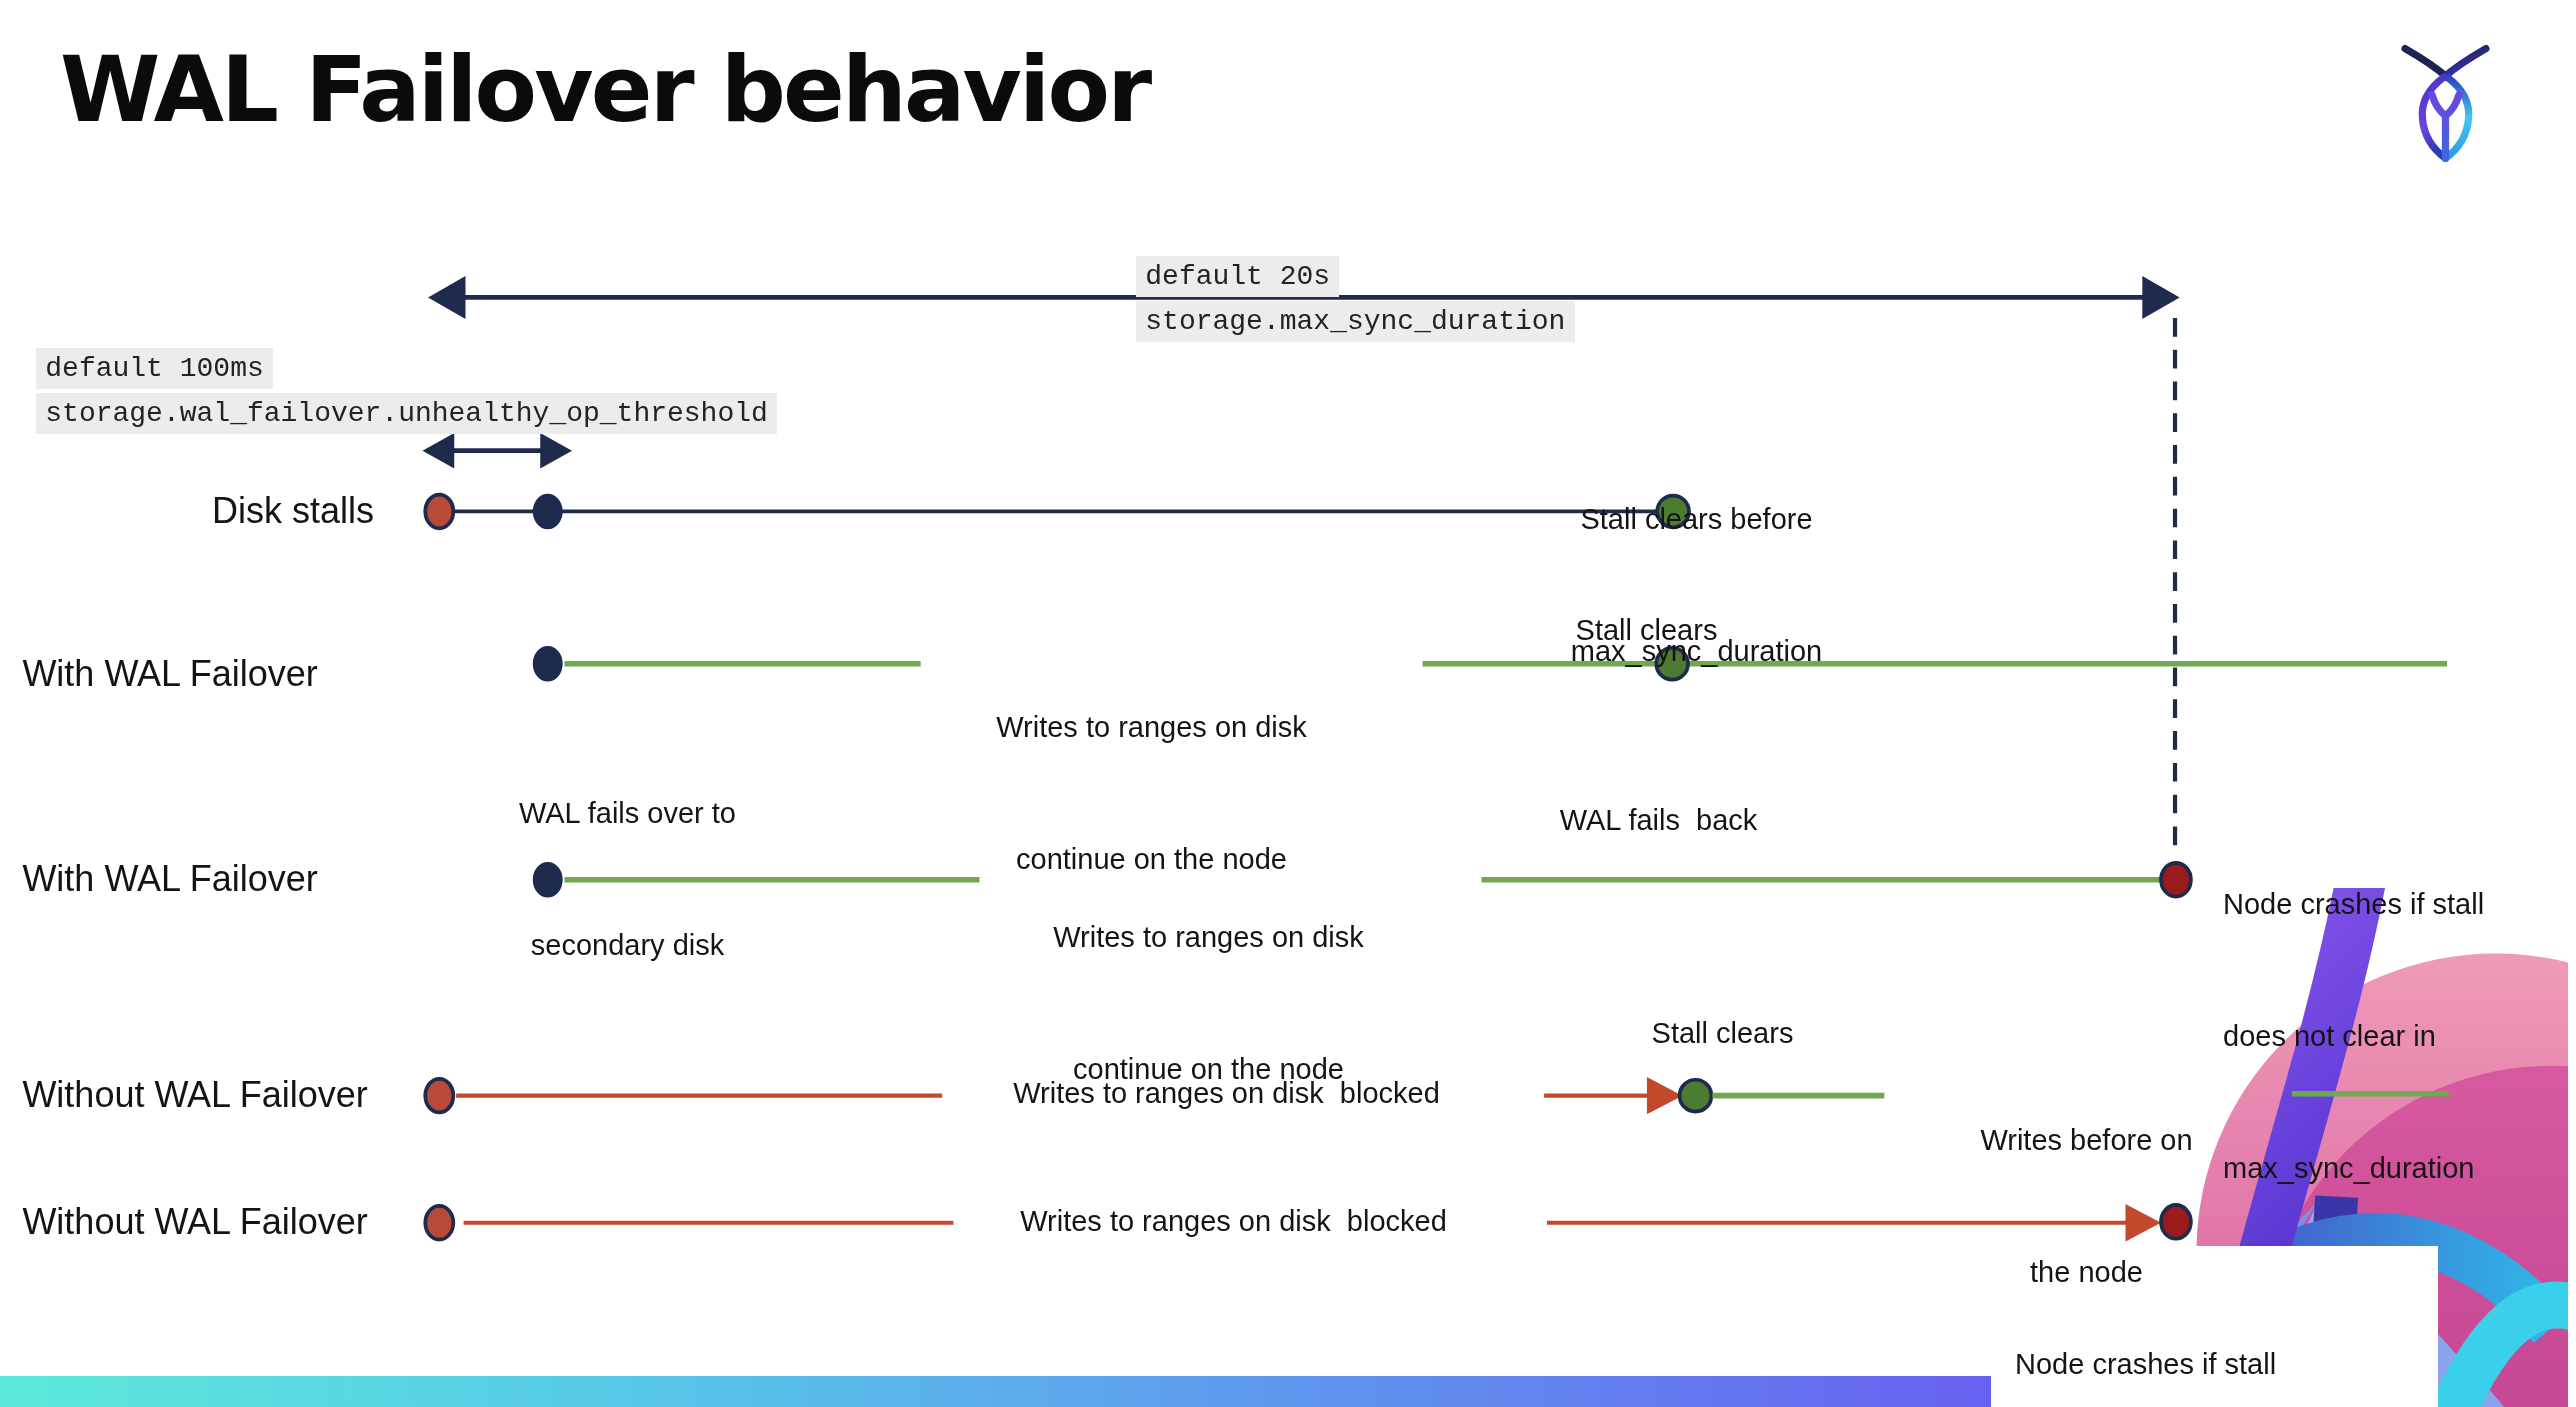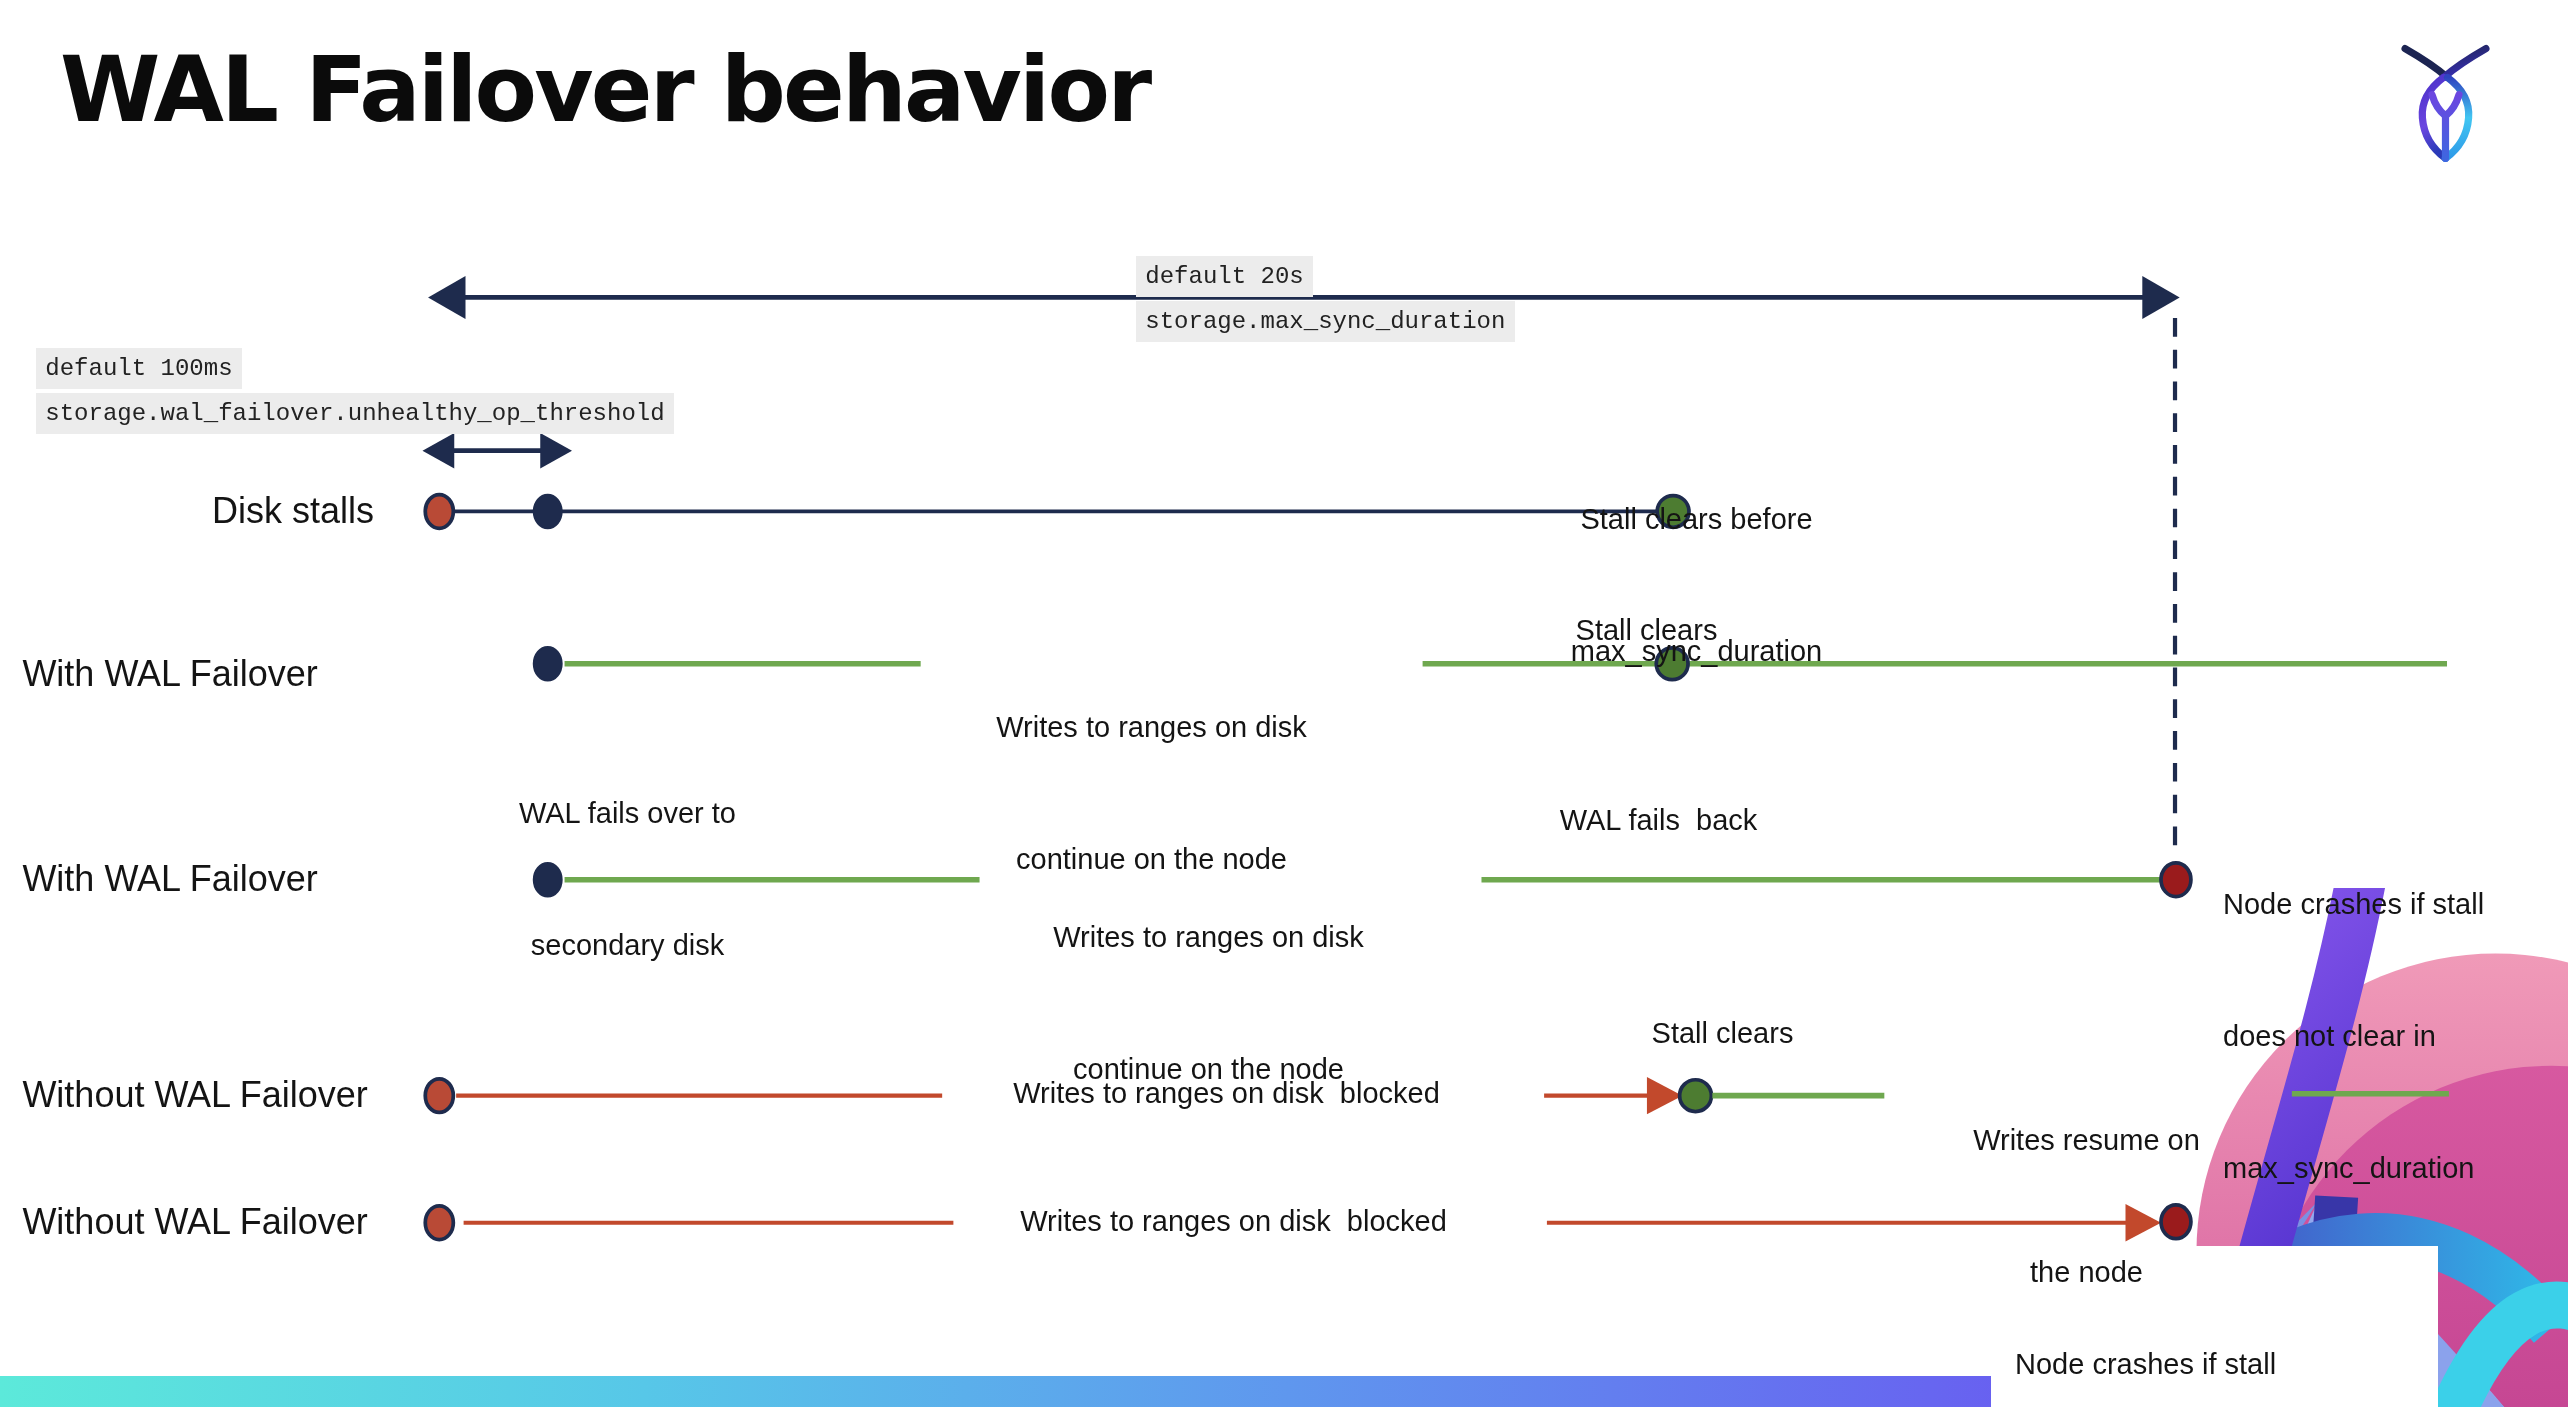--- a/index.html
+++ b/index.html
@@ -2,21 +2,21 @@
 <html style="--navy: #1e2b4d; --green-line: #6fa84f; --green-dot: #4d7c31; --red-line: #c2492c; --red-dot: #b94a36; --dark-red-dot: #9a1b1c; --code-bg: #ececec;font-size:15px"><head>
 <meta charset="utf-8">
 <style>
   html,body{margin:0;padding:0;background:#ffffff;}
   #slide{position:relative;width:2568px;height:1408px;background:#ffffff;overflow:hidden;
          font-family:"Liberation Sans",sans-serif;color:#1a1a1a;}
   .abs{position:absolute;}
   #title{left:60px;top:37px;font-family:"DejaVu Sans",sans-serif;font-weight:bold;
          font-size:91px;letter-spacing:-2.8px;color:#0b0b0b;white-space:pre;}
   .mono-group{display:flex;flex-direction:column;align-items:flex-start;gap:3.7px;z-index:6;}
-  .mono-line{font-family:"Liberation Mono","DejaVu Sans Mono",monospace;font-size:24px;
+  .mono-line{font-family:"Liberation Mono","DejaVu Sans Mono",monospace;font-size:28px;
              line-height:32px;background:var(--code-bg);padding:4.7px 9.3px;color:#222;white-space:pre;}
   .row-label{font-size:36px;line-height:44px;color:#141414;white-space:pre;z-index:5;}
   .ann{font-size:29px;line-height:44px;color:#141414;white-space:pre;z-index:5;}
   .center{text-align:center;}
   .right{text-align:right;}
   #diagram{left:0;top:0;width:2576px;height:1408px;z-index:4;}
   .ln-navy{stroke:var(--navy);stroke-width:4;fill:none;}
   .ln-navy-th{stroke:var(--navy);stroke-width:5;fill:none;}
   .ln-green{stroke:var(--green-line);stroke-width:6;fill:none;}
   .ln-red{stroke:var(--red-line);stroke-width:4.5;fill:none;}
@@ -197,21 +197,21 @@
     <div>Node crashes if stall</div>
     <div>does not clear in</div>
     <div>max_sync_duration</div>
   </div>
 
   <div class="abs ann center" style="left:946px;top:1071px;width:561px;">Writes to ranges on disk  blocked</div>
 
   <div class="abs ann center" style="left:1489px;top:1011px;width:467px;">Stall clears</div>
 
   <div class="abs ann center" style="left:1853px;top:1030px;width:467px;">
-    <div>Writes resume on</div>
+    <div>Writes before on</div>
     <div>the node</div>
   </div>
 
   <div class="abs ann center" style="left:953px;top:1199px;width:561px;">Writes to ranges on disk  blocked</div>
 
   <div class="abs ann" style="left:2015px;top:1254px;width:411px;z-index:5;">
     <div>Node crashes if stall</div>
     
     
   </div>

